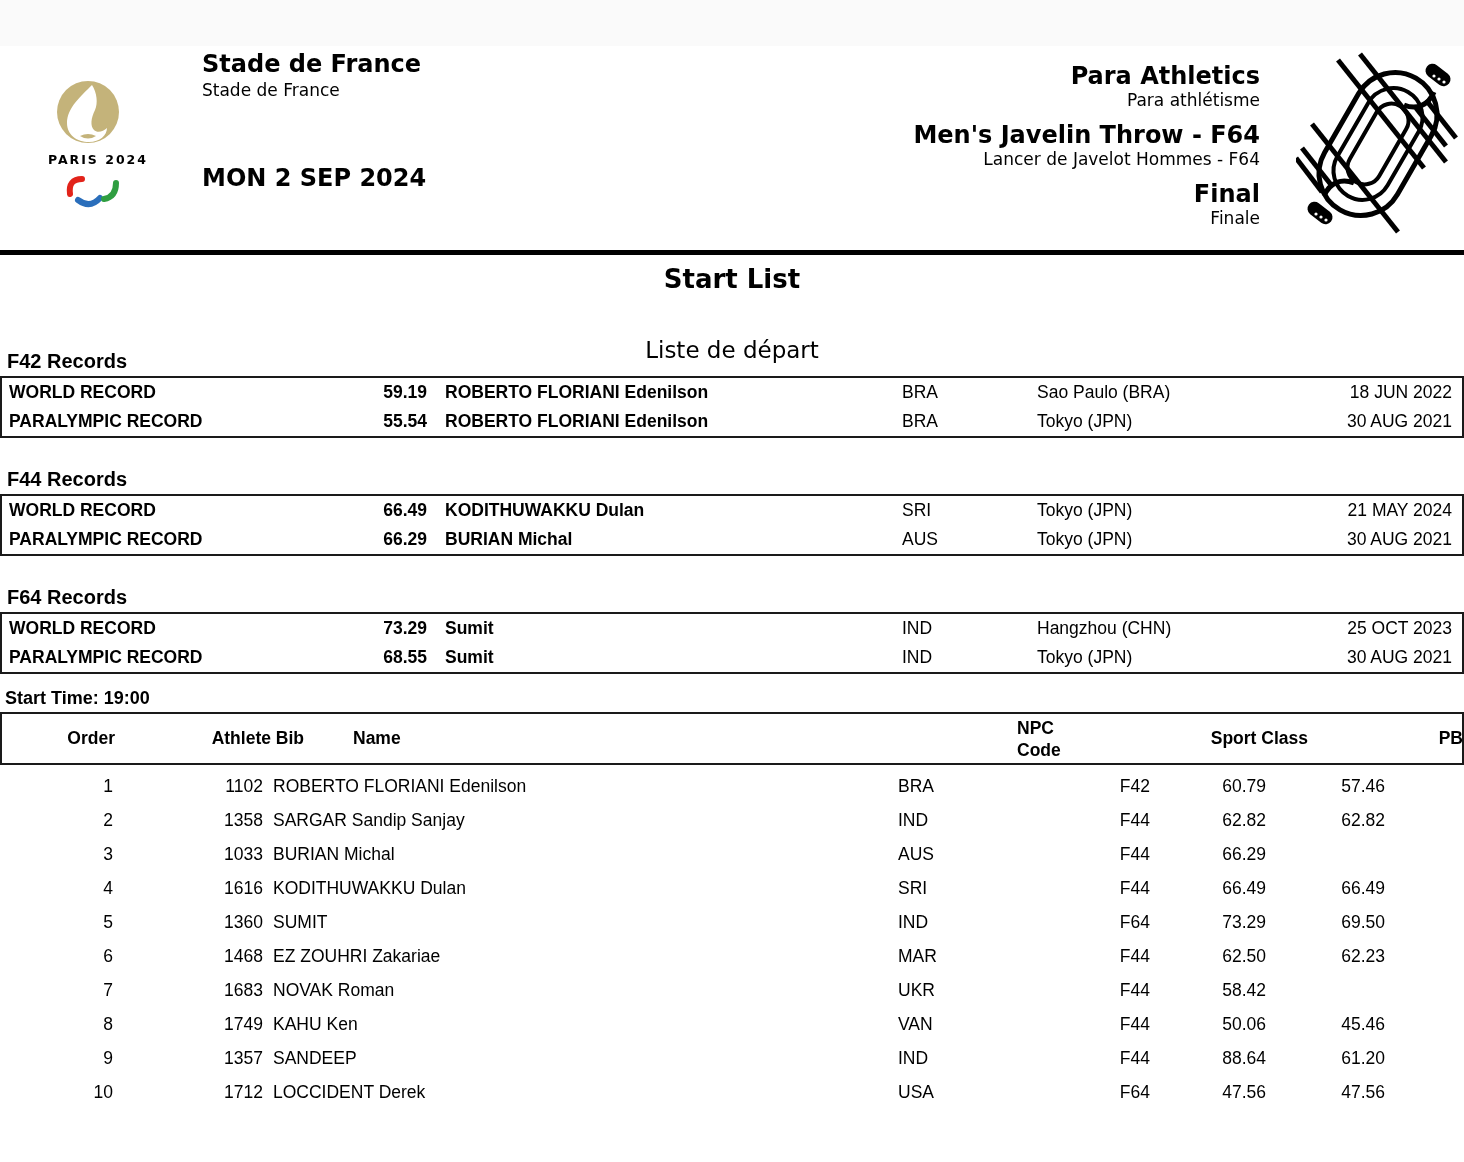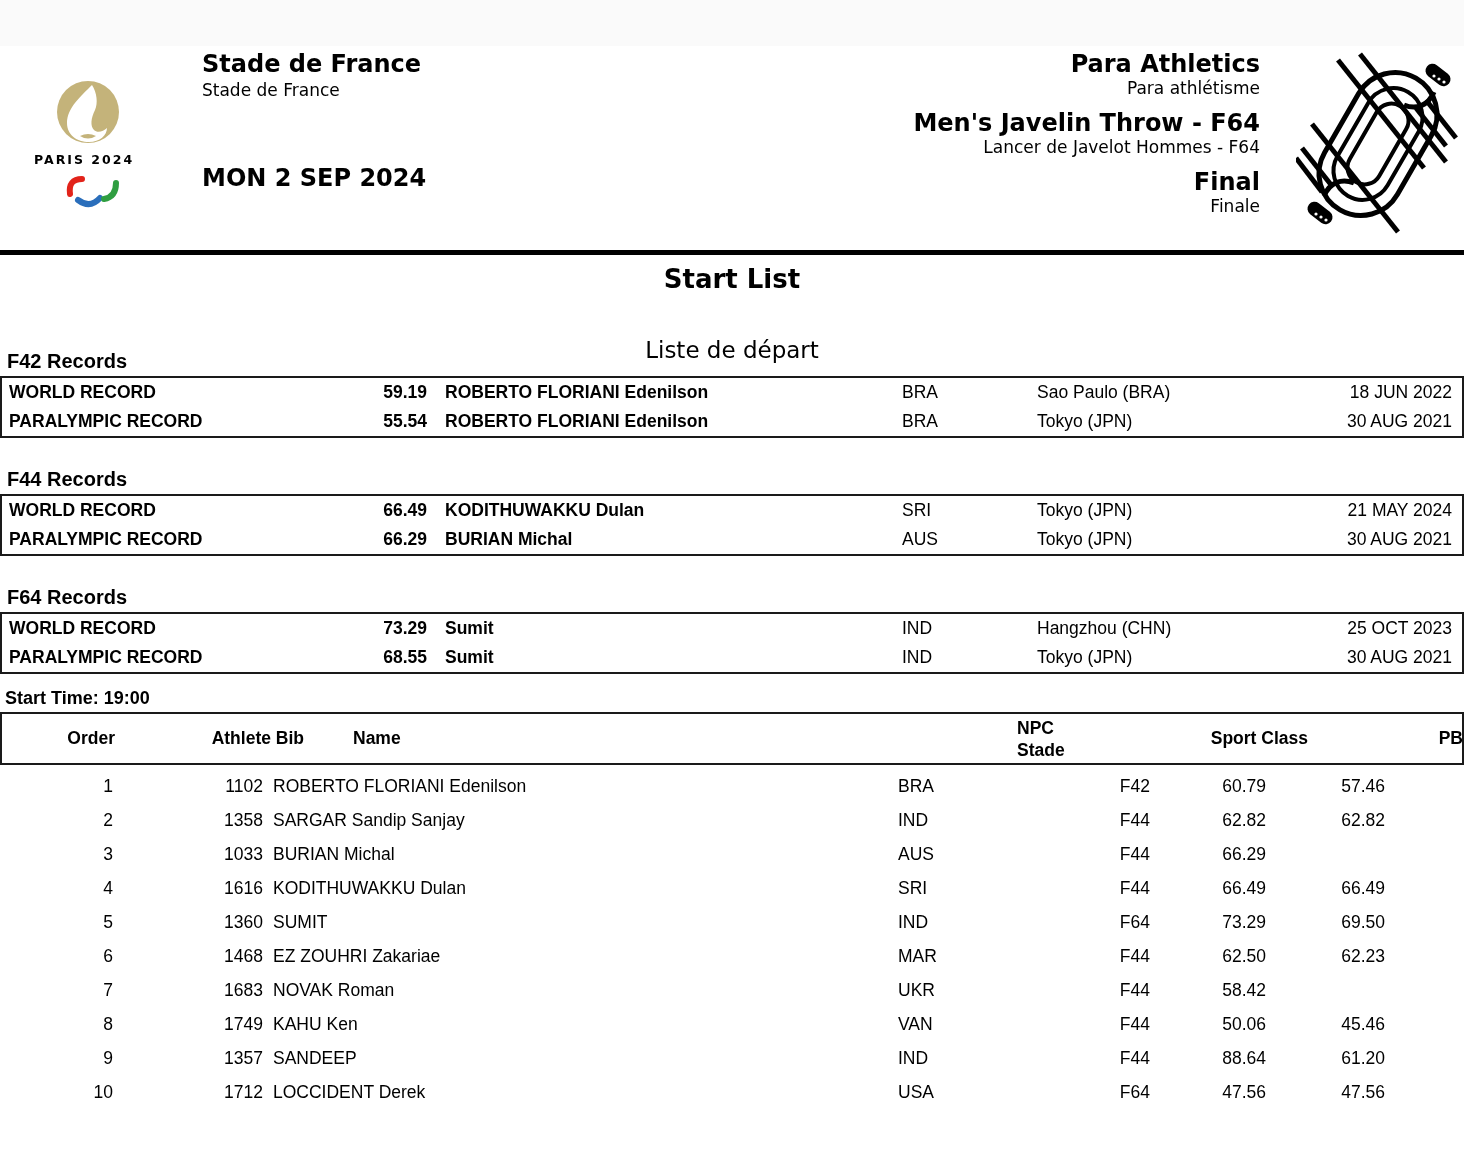--- a/index.html
+++ b/index.html
@@ -4,29 +4,29 @@
 <style>
   html,body{margin:0;padding:0;background:#ffffff;}
   .page{position:relative;width:1464px;height:1162px;background:#ffffff;overflow:hidden;
         font-family:"Liberation Sans",sans-serif;color:#000;}
   .top-tint{position:absolute;left:0;top:0;width:1464px;height:46px;background:#fafafa;}
   .hdr-font{font-family:"DejaVu Sans",sans-serif;}
 
   
   .emblem{position:absolute;left:34px;top:78px;width:114px;height:134px;}
   .emblem svg{display:block;}
-  .emblem-word{position:absolute;left:0;top:74px;width:114px;text-align:left;
+  .emblem-word{position:absolute;left:0;top:74px;width:114px;text-align:right;
                font-family:"DejaVu Sans",sans-serif;font-weight:bold;font-size:12.5px;letter-spacing:2px;}
   .agitos{position:absolute;left:26px;top:94px;}
 
   .venue-title{position:absolute;left:202px;top:50px;font-size:24px;font-weight:bold;}
   .venue-sub{position:absolute;left:202px;top:80px;font-size:17px;}
   .event-date{position:absolute;left:202px;top:164px;font-size:24px;font-weight:bold;}
 
-  .right-block{position:absolute;left:760px;top:50px;width:500px;text-align:right;}
+  .right-block{position:absolute;left:760px;top:62px;width:500px;text-align:right;}
   .rb-title{font-size:24px;font-weight:bold;line-height:28px;}
   .rb-sub{font-size:17px;line-height:20px;margin-bottom:11px;}
 
   .pictogram{position:absolute;left:1296px;top:50px;}
 
   .black-rule{position:absolute;left:0;top:250px;width:1464px;height:5px;background:#000;}
 
   
   .doc-title{position:absolute;left:0;top:264px;width:1464px;text-align:center;
              font-family:"DejaVu Sans",sans-serif;font-weight:bold;font-size:26px;}
@@ -213,21 +213,21 @@
   </div>
 
   <div class="start-time">Start Time: 19:00</div>
 
   <div class="sl-headbox">
     <div class="c-order">Order</div>
     <div class="c-bib">Athlete Bib</div>
     <div class="c-name">Name</div>
     <div class="c-npc npc-head">
       <div>NPC</div>
-      <div>Stade</div>
+      <div>Code</div>
     </div>
     <div class="c-class">Sport Class</div>
     <div class="c-pb">PB</div>
     <div class="c-sb">SB</div>
     <div></div>
   </div>
 
   <div class="sl-rows">
 
       <div class="sl-row">

